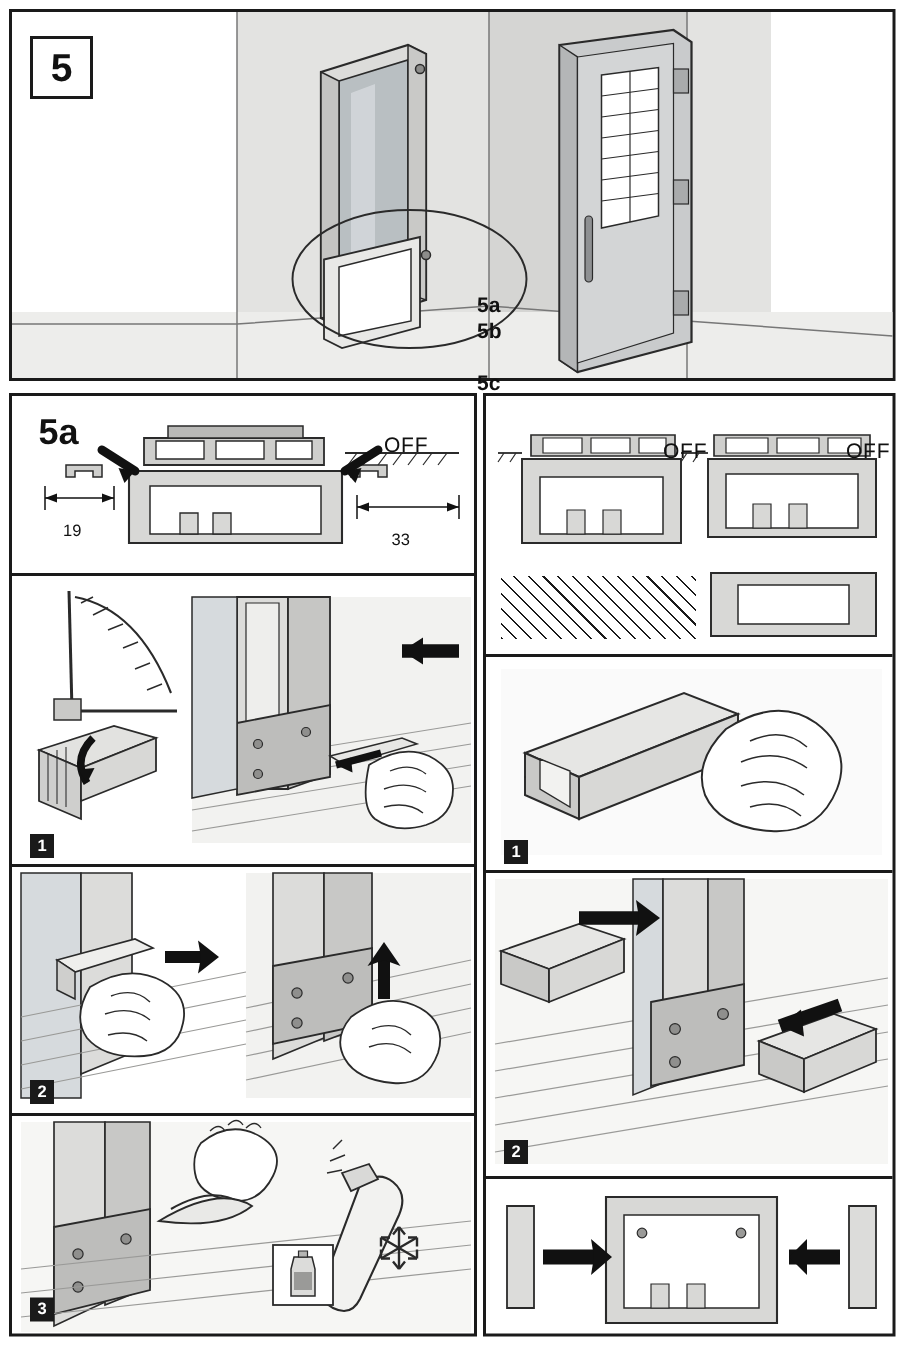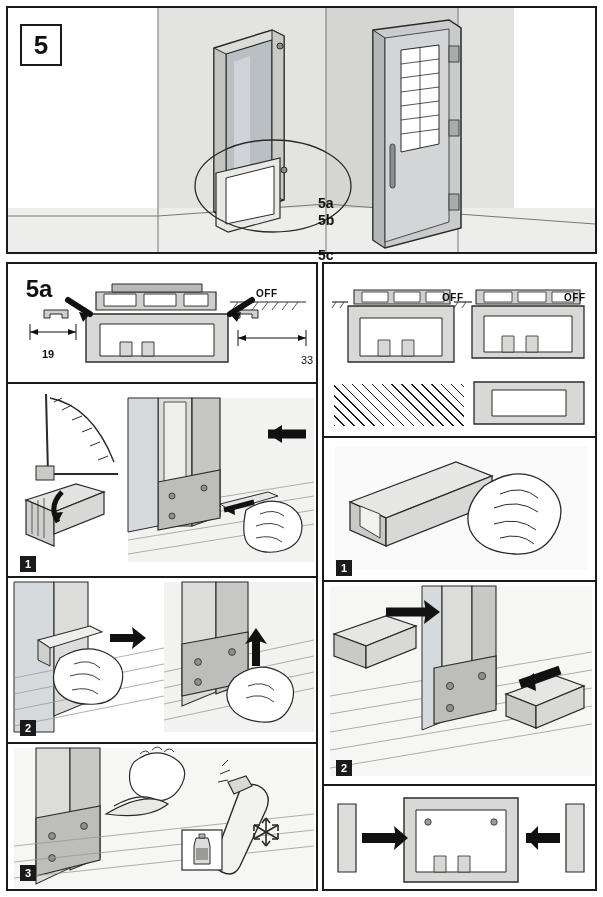--- a/index.html
+++ b/index.html
@@ -15,21 +15,21 @@
       display:flex;align-items:center;justify-content:center;
       font-weight:bold;color:#111;box-sizing:border-box;}
   .badge-5{width:42px;height:42px;font-size:26px;}
   .badge-sub{width:46px;height:34px;font-size:24px;border:none;}
 
   .num-chip{position:absolute;width:16px;height:16px;background:#1a1a1a;color:#fff;
       font-size:11px;font-weight:bold;display:flex;align-items:center;justify-content:center;}
 
   .label-txt{position:absolute;font-weight:bold;font-size:14px;color:#111;line-height:15px;}
   .dim-txt{position:absolute;font-size:11px;color:#111;}
-  .off-txt{position:absolute;font-size:10px;font-weight:bold;color:#111;letter-spacing:.5px;}
+  .off-txt{position:absolute;font-size:14px;font-weight:normal;color:#111;letter-spacing:.5px;}
 
   
   .wall{position:absolute;background:#e3e3e1;}
   .wall2{position:absolute;background:#d5d5d3;}
   .floor{position:absolute;background:#ededeb;}
   .hatch{position:absolute;
      background:repeating-linear-gradient(45deg,#1a1a1a 0 1px,transparent 1px 7px);}
   .hatch-fine{position:absolute;
      background:repeating-linear-gradient(45deg,#555 0 1px,transparent 1px 5px);}
   svg{position:absolute;overflow:visible;}
@@ -145,22 +145,22 @@
       <path d="M60 52 l-8 -3 l0 6 z" fill="#111"></path>
       <path d="M14 44 L14 60 M60 44 L60 60" stroke="#111" stroke-width="1"></path>
 
       <path d="M222 58 L290 58" stroke="#111" stroke-width="1"></path>
       <path d="M222 58 l8 -3 l0 6 z" fill="#111"></path>
       <path d="M290 58 l-8 -3 l0 6 z" fill="#111"></path>
       <path d="M222 50 L222 66 M290 50 L290 66" stroke="#111" stroke-width="1"></path>
     </svg>
 
     <div class="off-txt" style="left:248px;top:24px;">OFF</div>
-    <div class="dim-txt" style="left:34px;top:84px;font-weight:bold;">19</div>
-    <div class="dim-txt" style="left:253px;top:90px;margin-left:40px;">33</div>
+    <div class="dim-txt" style="left:34px;top:84px;">19</div>
+    <div class="dim-txt" style="left:253px;top:90px;">33</div>
 
     <div class="divider" style="left:0px;top:118px;width:308px;height:1.5px;"></div>
 
     <svg style="left:10px;top:124px;width:110px;height:170px;">
 
       <path d="M28 6 L30 86" stroke="#2a2a2a" stroke-width="2"></path>
       <path d="M30 86 L100 86" stroke="#2a2a2a" stroke-width="2"></path>
       <path d="M32 10 Q74 18 96 74" fill="none" stroke="#2a2a2a" stroke-width="1.4"></path>
       <g stroke="#2a2a2a" stroke-width="1">
         <path d="M36 14 L44 10"></path>

